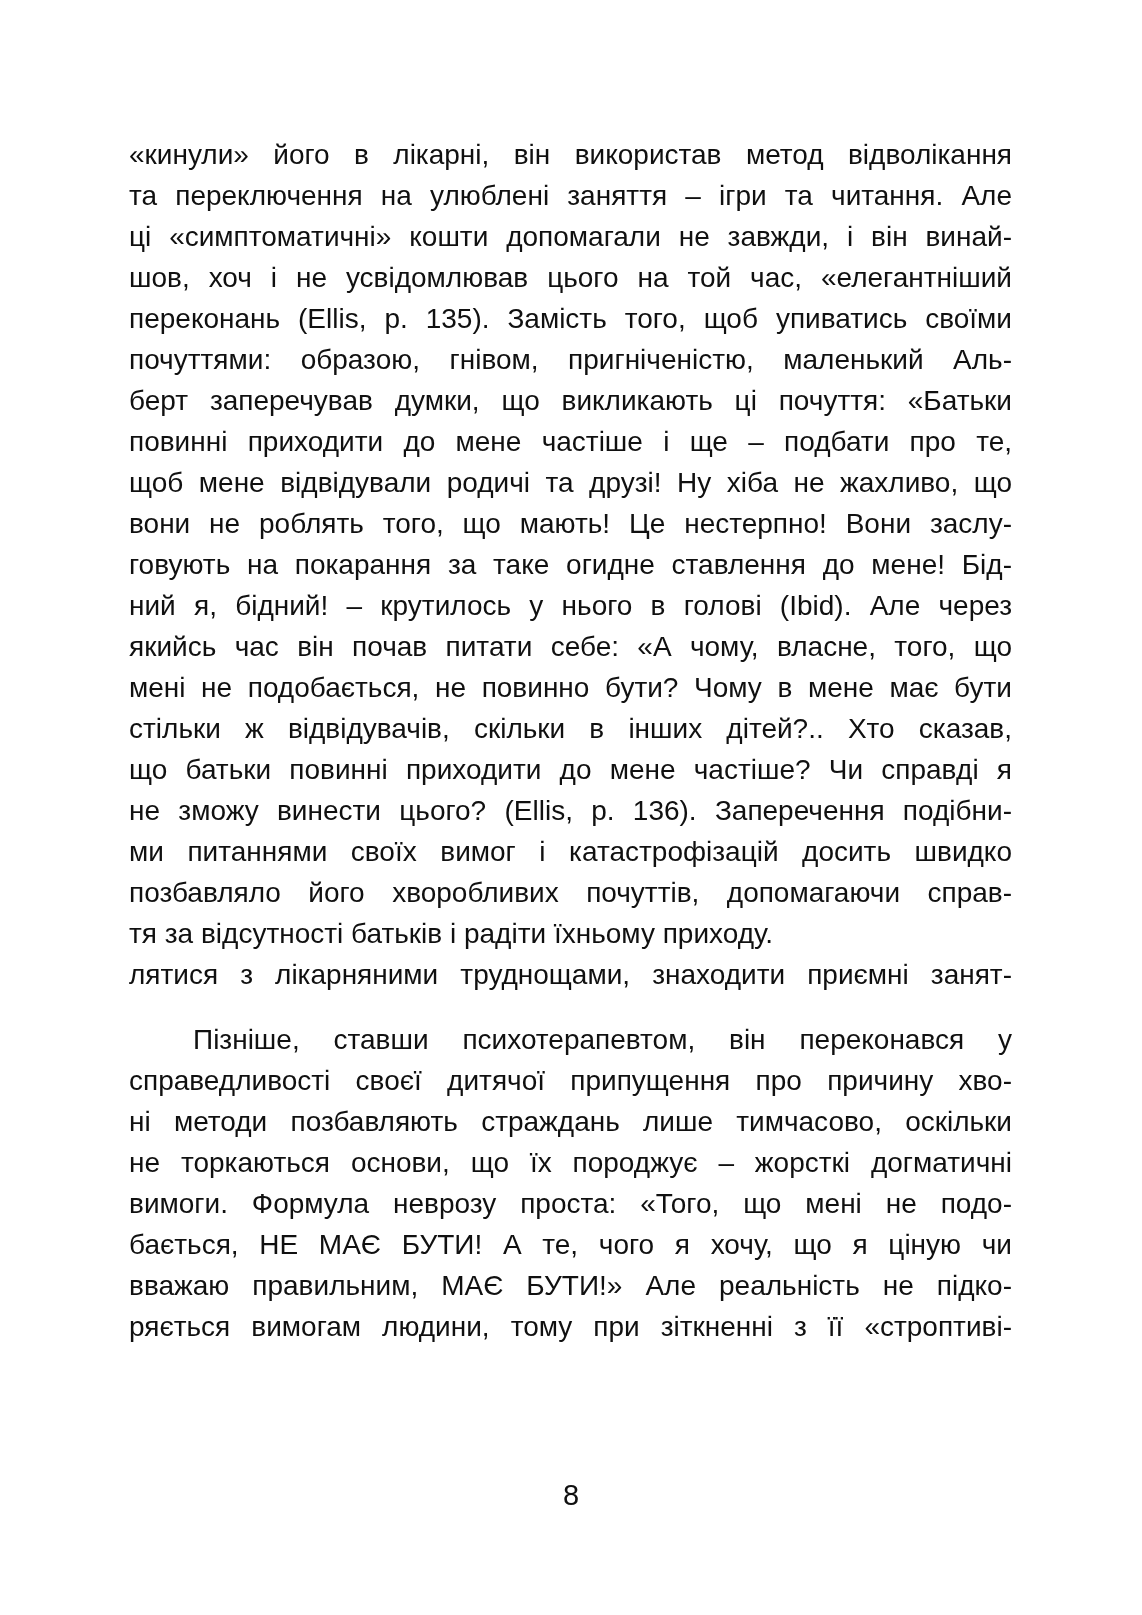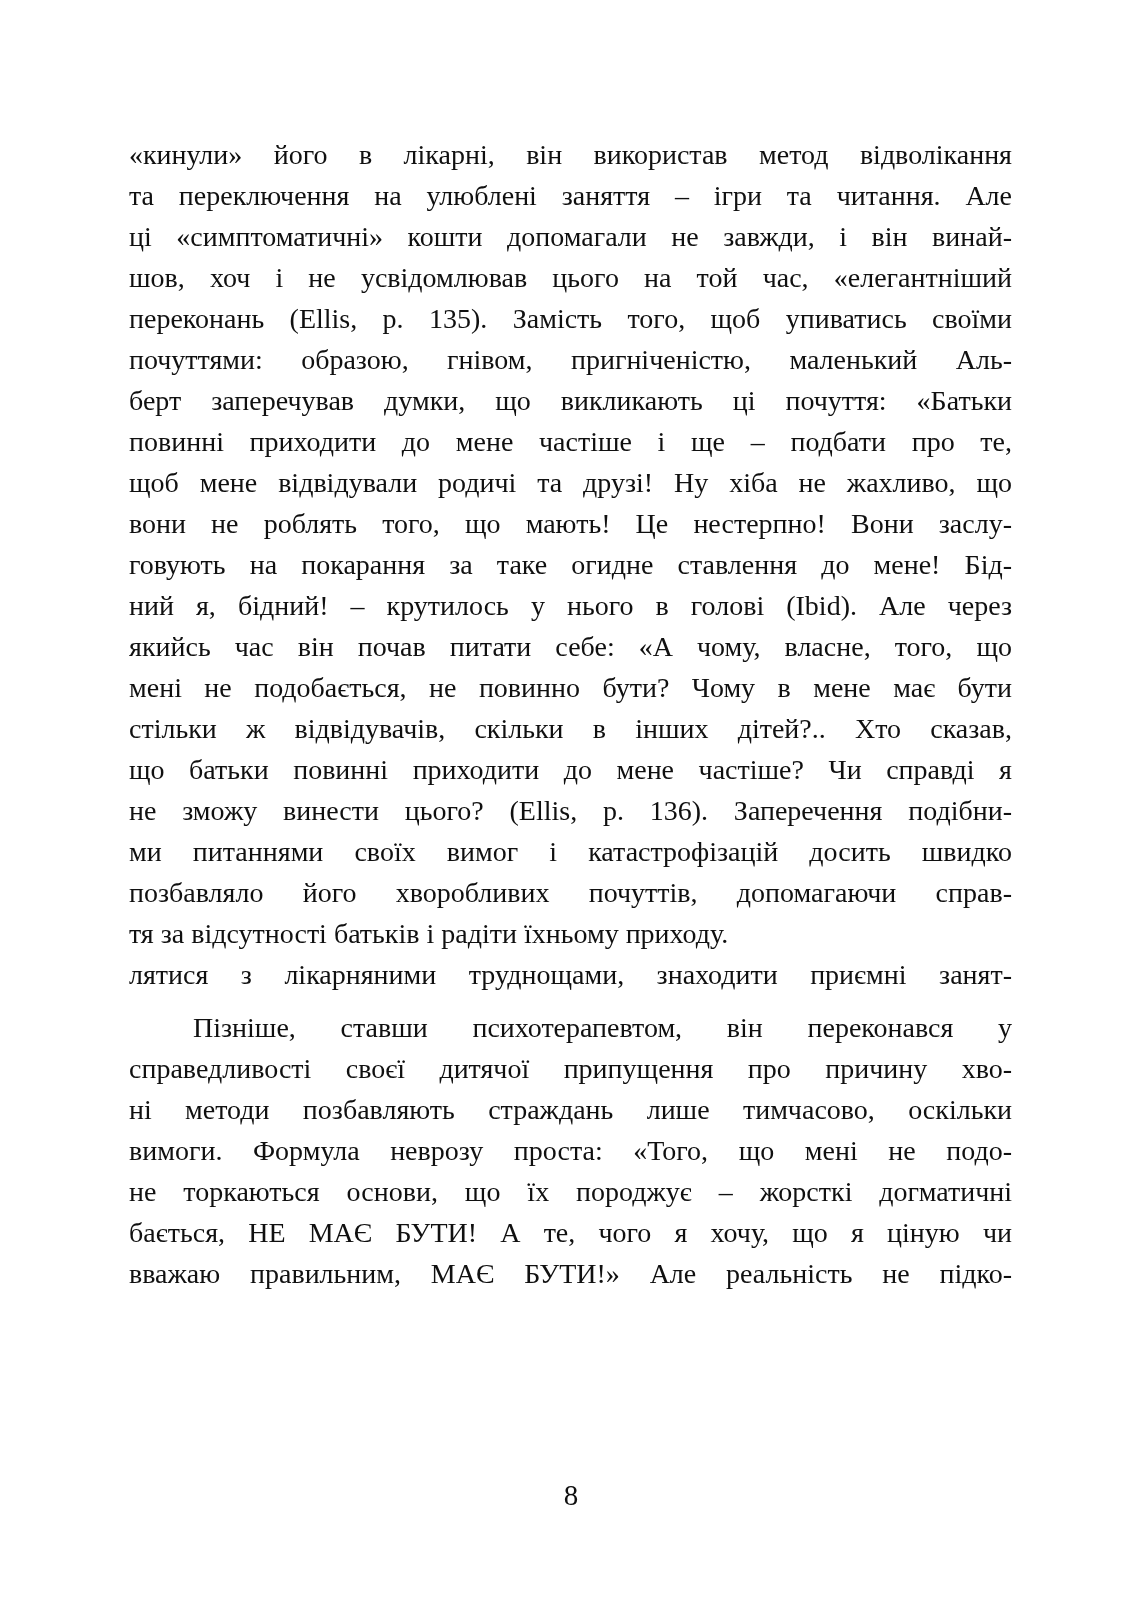--- a/index.html
+++ b/index.html
@@ -6,34 +6,34 @@
     margin: 0;
     padding: 0;
     background: #ffffff;
   }
   .page {
     position: relative;
     width: 1142px;
     height: 1615px;
     background: #ffffff;
     color: #101010;
-    font-family: Liberation Serif, serif;
+    font-family: Liberation Sans, sans-serif;
     overflow: hidden;
   }
   .text-block {
     position: absolute;
     left: 129px;
     top: 134px;
     width: 883px;
   }
   .paragraph {
     margin: 0;
   }
   .paragraph + .paragraph {
-    margin-top: 12px;
+    margin-top: 24px;
   }
   .line {
     font-size: 28px;
     line-height: 41px;
     text-align: justify;
     text-align-last: justify;
     white-space: normal;
   }
   .line.lastline {
     text-align-last: left;
@@ -76,20 +76,21 @@
         <div class="line">не зможу винести цього? (Ellis, p. 136). Заперечення подібни-</div>
         <div class="line">ми питаннями своїх вимог і катастрофізацій досить швидко</div>
         <div class="line">позбавляло його хворобливих почуттів, допомагаючи справ-</div>
         <div class="line lastline">тя за відсутності батьків і радіти їхньому приходу.</div>
         <div class="line">лятися з лікарняними труднощами, знаходити приємні занят-</div>
       </div>
       <div class="paragraph">
         <div class="line firstindent">Пізніше, ставши психотерапевтом, він переконався у</div>
         <div class="line">справедливості своєї дитячої припущення про причину хво-</div>
         <div class="line">ні методи позбавляють страждань лише тимчасово, оскільки</div>
+        <div class="line">не торкаються основи, що їх породжує – жорсткі догматичні</div>
         <div class="line">вимоги. Формула неврозу проста: «Того, що мені не подо-</div>
-        <div class="line">не торкаються основи, що їх породжує – жорсткі догматичні</div>
         <div class="line">бається, НЕ МАЄ БУТИ! А те, чого я хочу, що я ціную чи</div>
         <div class="line">вважаю правильним, МАЄ БУТИ!» Але реальність не підко-</div>
+        <div class="line">ряється вимогам людини, тому при зіткненні з її «строптиві-</div>
       </div>
     </div>
   <div class="page-number">8</div>
 </div>
 
 </body></html>

